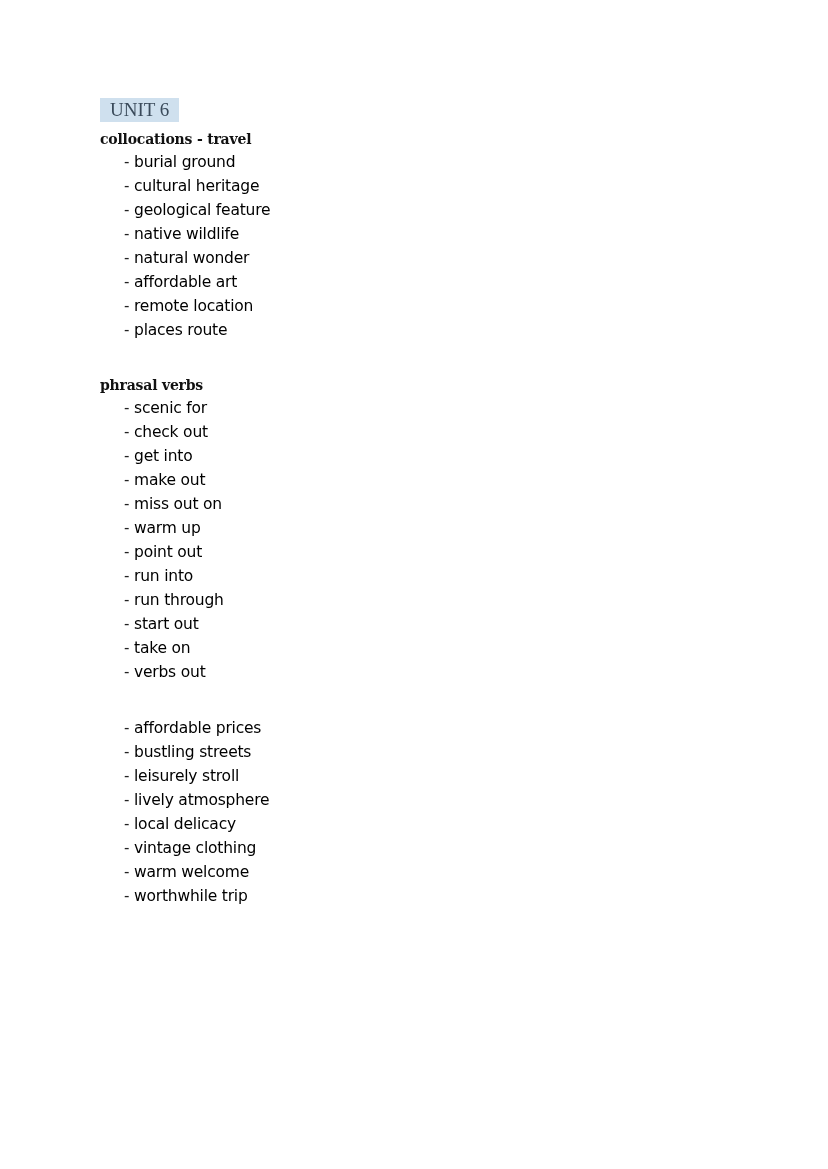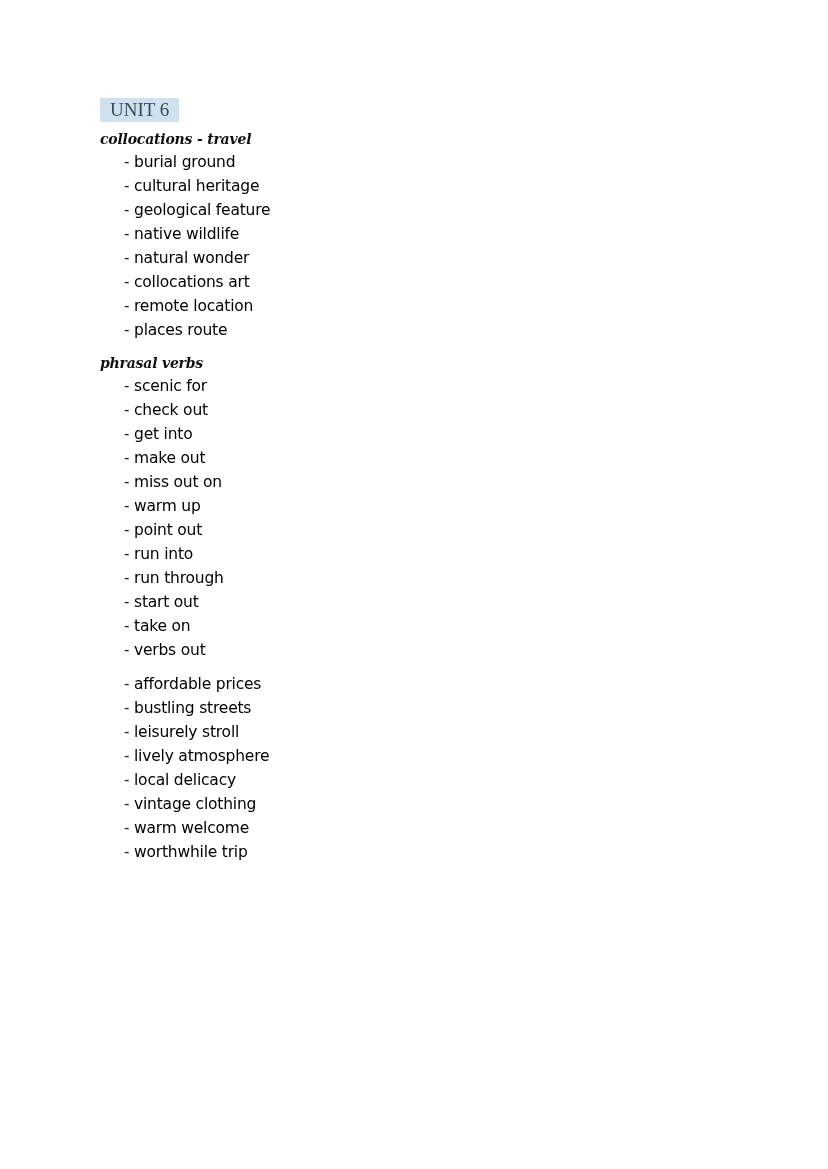--- a/index.html
+++ b/index.html
@@ -17,34 +17,33 @@
   }
   .section { margin: 0; }
   .section-heading {
     font-family: "DejaVu Serif", serif;
     font-weight: bold;
     font-size: 14px;
     line-height: 22px;
     margin: 0;
     color: #111;
     letter-spacing: -0.2px;
-    font-style: italic;
   }
   ul.items { list-style: none; margin: 0; padding: 0; }
   ul.items li { position: relative; height: 24px; line-height: 24px; }
   .dash {
     position: absolute; left: 24px; top: 0;
     font-family: "DejaVu Sans", sans-serif; font-size: 15px; color: #222;
   }
   .item-text {
     position: absolute; left: 34px; top: 0;
     font-family: "DejaVu Sans", sans-serif; font-size: 15.5px; color: #000000;
     white-space: nowrap; letter-spacing: -0.2px;
   }
-  .section + .section { margin-top: 10px; }
+  .section + .section { margin-top: 32px; }
 </style>
 </head>
 <body>
 
 <div class="page">
   <div class="unit-title">UNIT 6</div>
   <div id="sections">
       <div class="section">
         <div class="section-heading">collocations - travel</div>
         <ul class="items">
@@ -63,21 +62,21 @@
           <li>
             <span class="dash">-</span>
             <span class="item-text">native wildlife</span>
           </li>
           <li>
             <span class="dash">-</span>
             <span class="item-text">natural wonder</span>
           </li>
           <li>
             <span class="dash">-</span>
-            <span class="item-text">collocations art</span>
+            <span class="item-text">affordable art</span>
           </li>
           <li>
             <span class="dash">-</span>
             <span class="item-text">remote location</span>
           </li>
           <li>
             <span class="dash">-</span>
             <span class="item-text">places route</span>
           </li>
         </ul>

